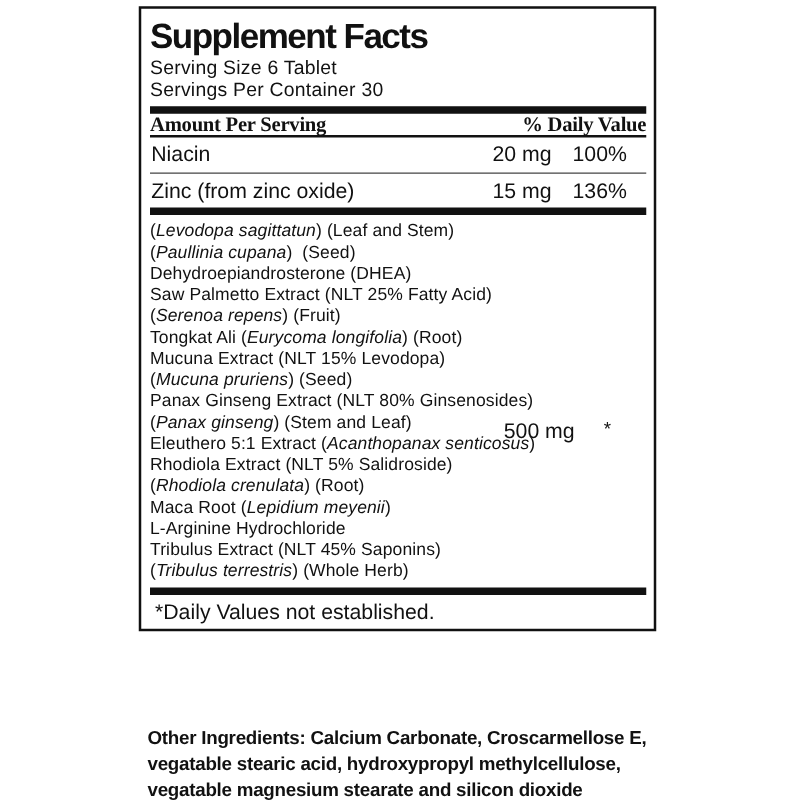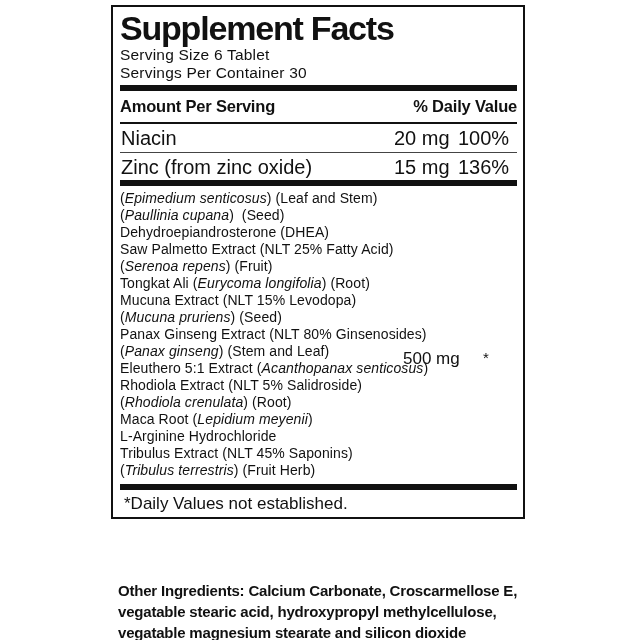--- a/index.html
+++ b/index.html
@@ -9,55 +9,56 @@
   .label-box {
     position: absolute;
     left: 111px; top: 5px;
     width: 414px;
     border: 2px solid #111111;
     padding: 4px 6px 0 7px;
     background: #ffffff;
   }
 
   .sf-title {
-    font-size: 34px;
+    font-size: 28px;
     font-weight: bold;
     letter-spacing: -1.2px;
     line-height: 35px;
     white-space: nowrap;
   }
   .serving-line {
     font-size: 15.5px;
     line-height: 18px;
     letter-spacing: 0.2px;
   }
   .bar {
     height: 6px;
     background: #111111;
     margin-top: 3px;
   }
   .header-row {
     position: relative;
-    height: 33px;
+    height: 19px;
     display: flex;
     align-items: center;
     justify-content: space-between;
     border-bottom: 2px solid #111111;
+    font-family: Liberation Serif, serif;
   }
   .header-row .col-label { font-weight: bold; font-size: 16.5px; letter-spacing: -0.2px; }
   .nutrient-row {
     position: relative;
     height: 28px;
   }
   .nutrient-row + .nutrient-row { border-top: 1px solid #444444; }
   .nutrient-row .cell {
     position: absolute;
     top: 50%;
     transform: translateY(-50%);
-    font-size: 20px;
+    font-size: 17px;
   }
   .cell.name { left: 1px; }
   .cell.amount { left: 274px; }
   .cell.dv { left: 338px; }
 
   .blend {
     position: relative;
     padding: 4px 0 5px;
   }
   .blend-line {
@@ -120,37 +121,37 @@
   <div class="nutrient-row">
     <span class="cell name">Zinc (from zinc oxide)</span>
     <span class="cell amount">15 mg</span>
     <span class="cell dv">136%</span>
   </div>
 
   <div class="bar" style="margin-top:0;"></div>
 
   <div class="blend">
     <div>
-        <div class="blend-line"><span>(</span><span class="it">Epimedium senticosus</span><span>) (Leaf and Stem)</span></div>
+        <div class="blend-line"><span>(</span><span class="it">Levodopa sagittatun</span><span>) (Leaf and Stem)</span></div>
         <div class="blend-line"><span>(</span><span class="it">Paullinia cupana</span><span>)  (Seed)</span></div>
         <div class="blend-line"><span>Dehydroepiandrosterone (DHEA)</span></div>
         <div class="blend-line"><span>Saw Palmetto Extract (NLT 25% Fatty Acid)</span></div>
         <div class="blend-line"><span>(</span><span class="it">Serenoa repens</span><span>) (Fruit)</span></div>
         <div class="blend-line"><span>Tongkat Ali (</span><span class="it">Eurycoma longifolia</span><span>) (Root)</span></div>
         <div class="blend-line"><span>Mucuna Extract (NLT 15% Levodopa)</span></div>
         <div class="blend-line"><span>(</span><span class="it">Mucuna pruriens</span><span>) (Seed)</span></div>
         <div class="blend-line"><span>Panax Ginseng Extract (NLT 80% Ginsenosides)</span></div>
         <div class="blend-line"><span>(</span><span class="it">Panax ginseng</span><span>) (Stem and Leaf)</span></div>
         <div class="blend-line"><span>Eleuthero 5:1 Extract (</span><span class="it">Acanthopanax senticosus</span><span>)</span></div>
         <div class="blend-line"><span>Rhodiola Extract (NLT 5% Salidroside)</span></div>
         <div class="blend-line"><span>(</span><span class="it">Rhodiola crenulata</span><span>) (Root)</span></div>
         <div class="blend-line"><span>Maca Root (</span><span class="it">Lepidium meyenii</span><span>)</span></div>
         <div class="blend-line"><span>L-Arginine Hydrochloride</span></div>
         <div class="blend-line"><span>Tribulus Extract (NLT 45% Saponins)</span></div>
-        <div class="blend-line"><span>(</span><span class="it">Tribulus terrestris</span><span>) (Fruit Herb)</span></div>
+        <div class="blend-line"><span>(</span><span class="it">Tribulus terrestris</span><span>) (Whole Herb)</span></div>
       </div>
     <span class="blend-amount">500 mg</span>
     <span class="blend-dv">*</span>
   </div>
 
   <div class="bar" style="margin-top:0;"></div>
 
   <div class="footnote-row">
     <span>*Daily Values not established.</span>
   </div>

